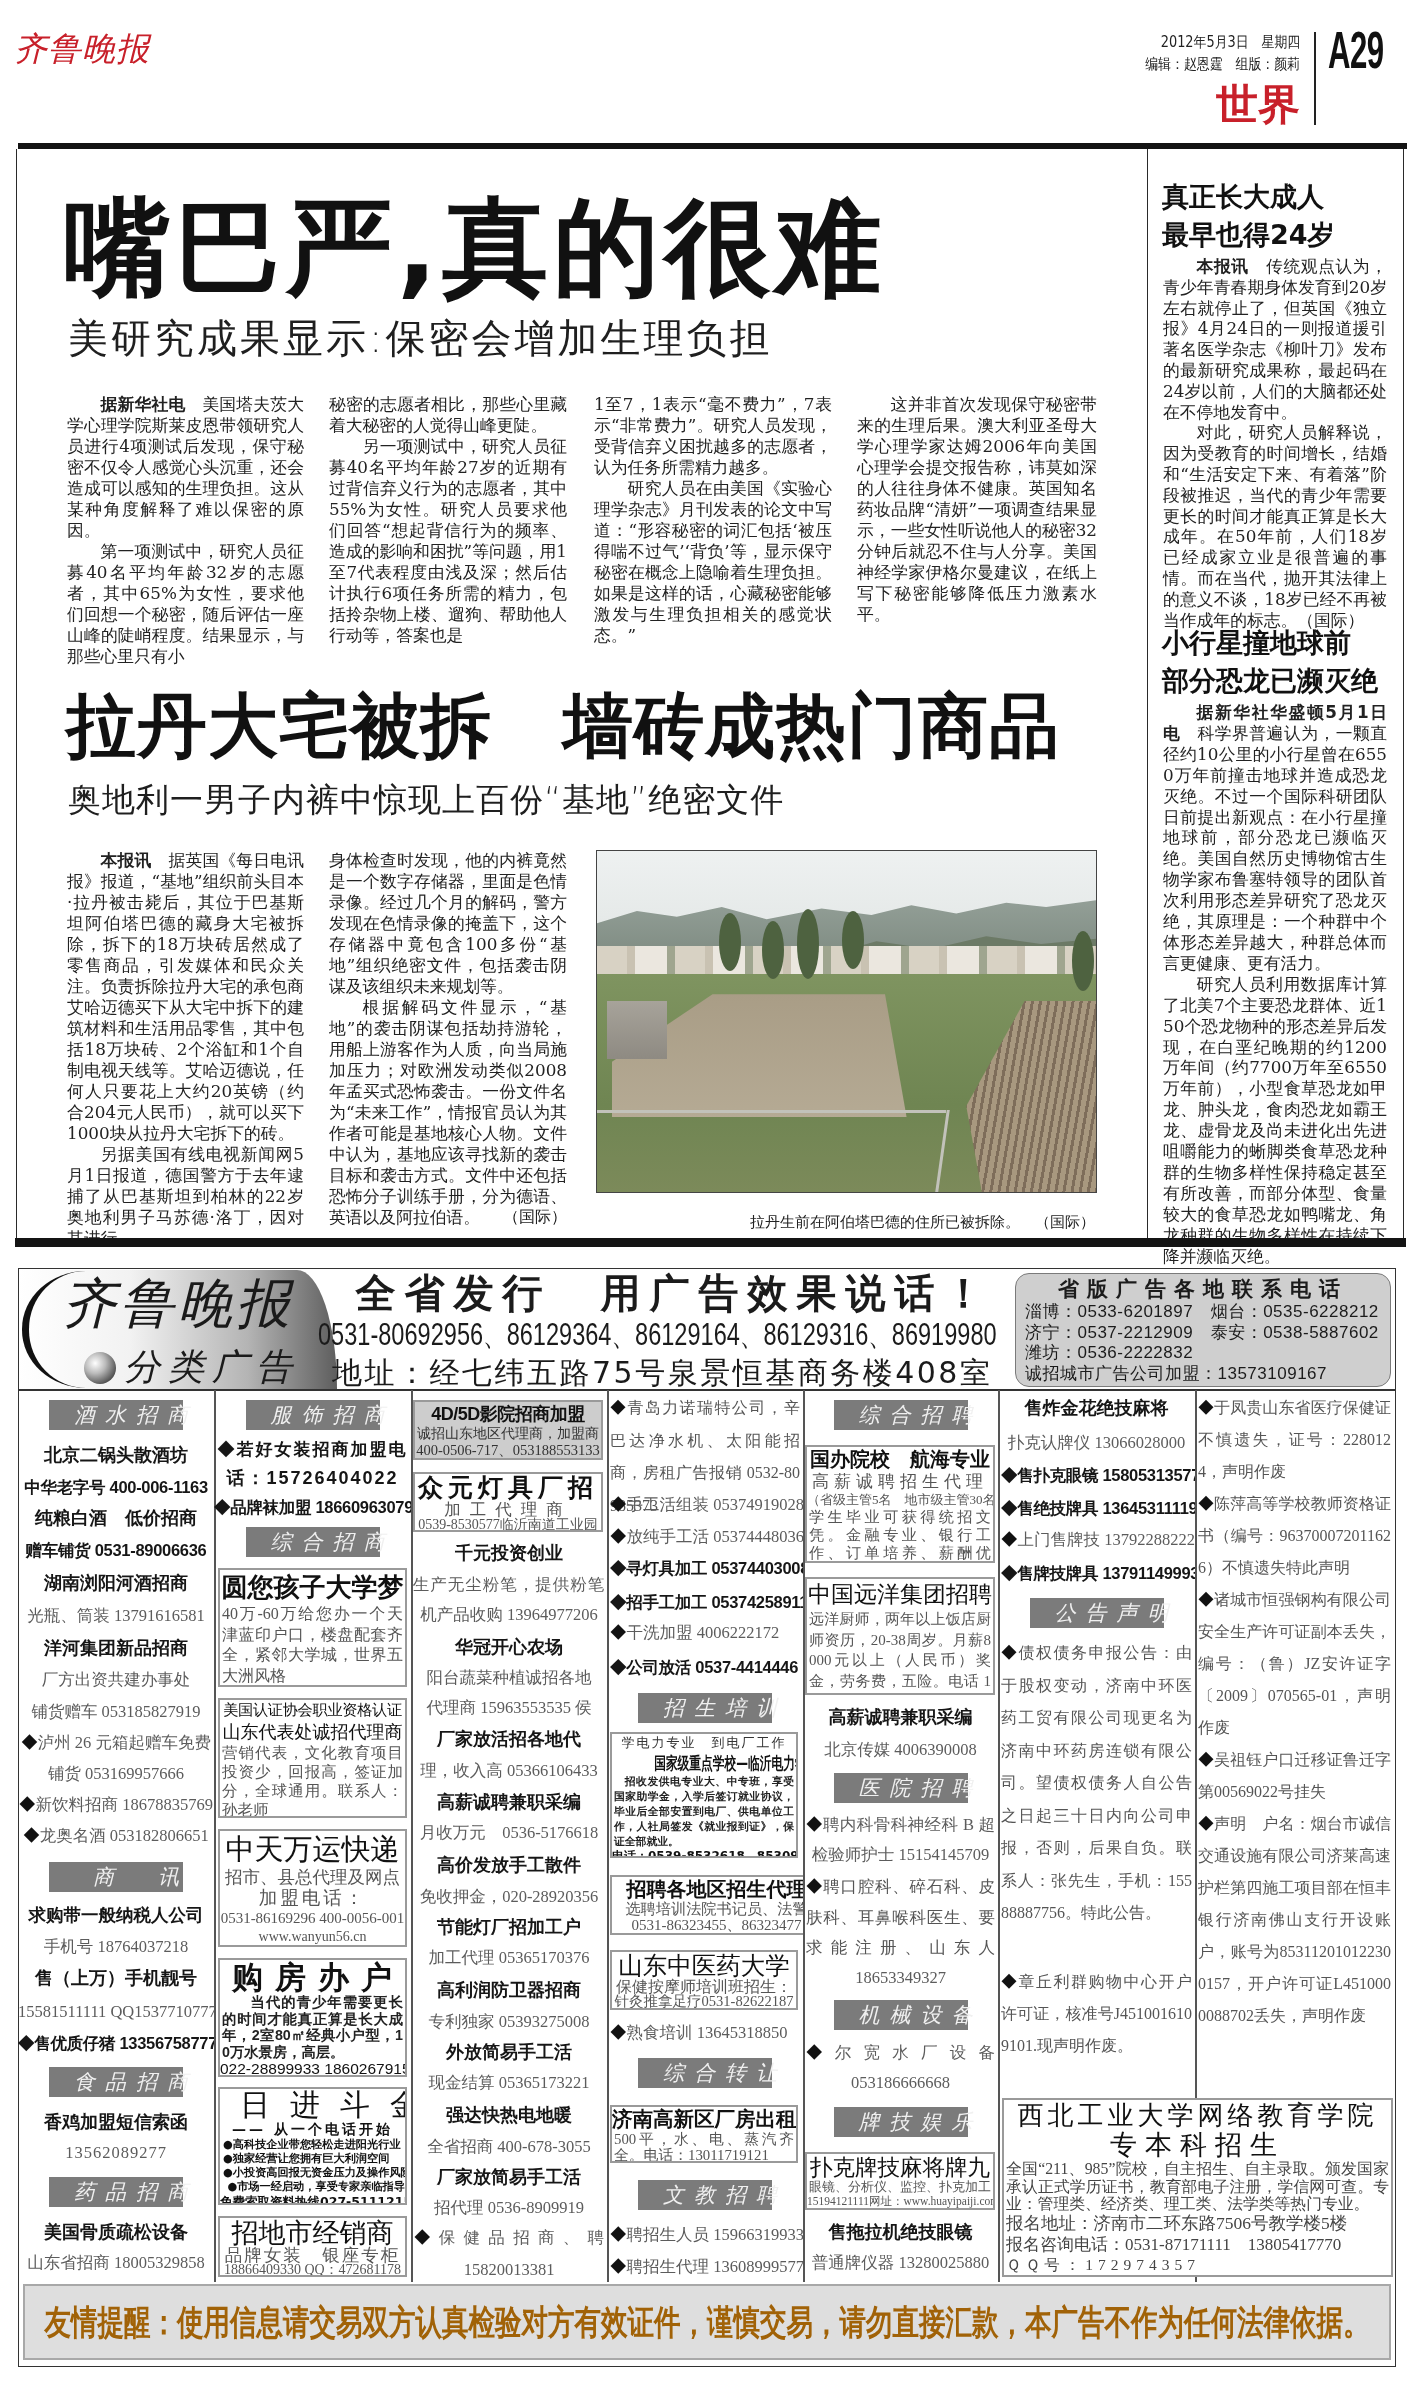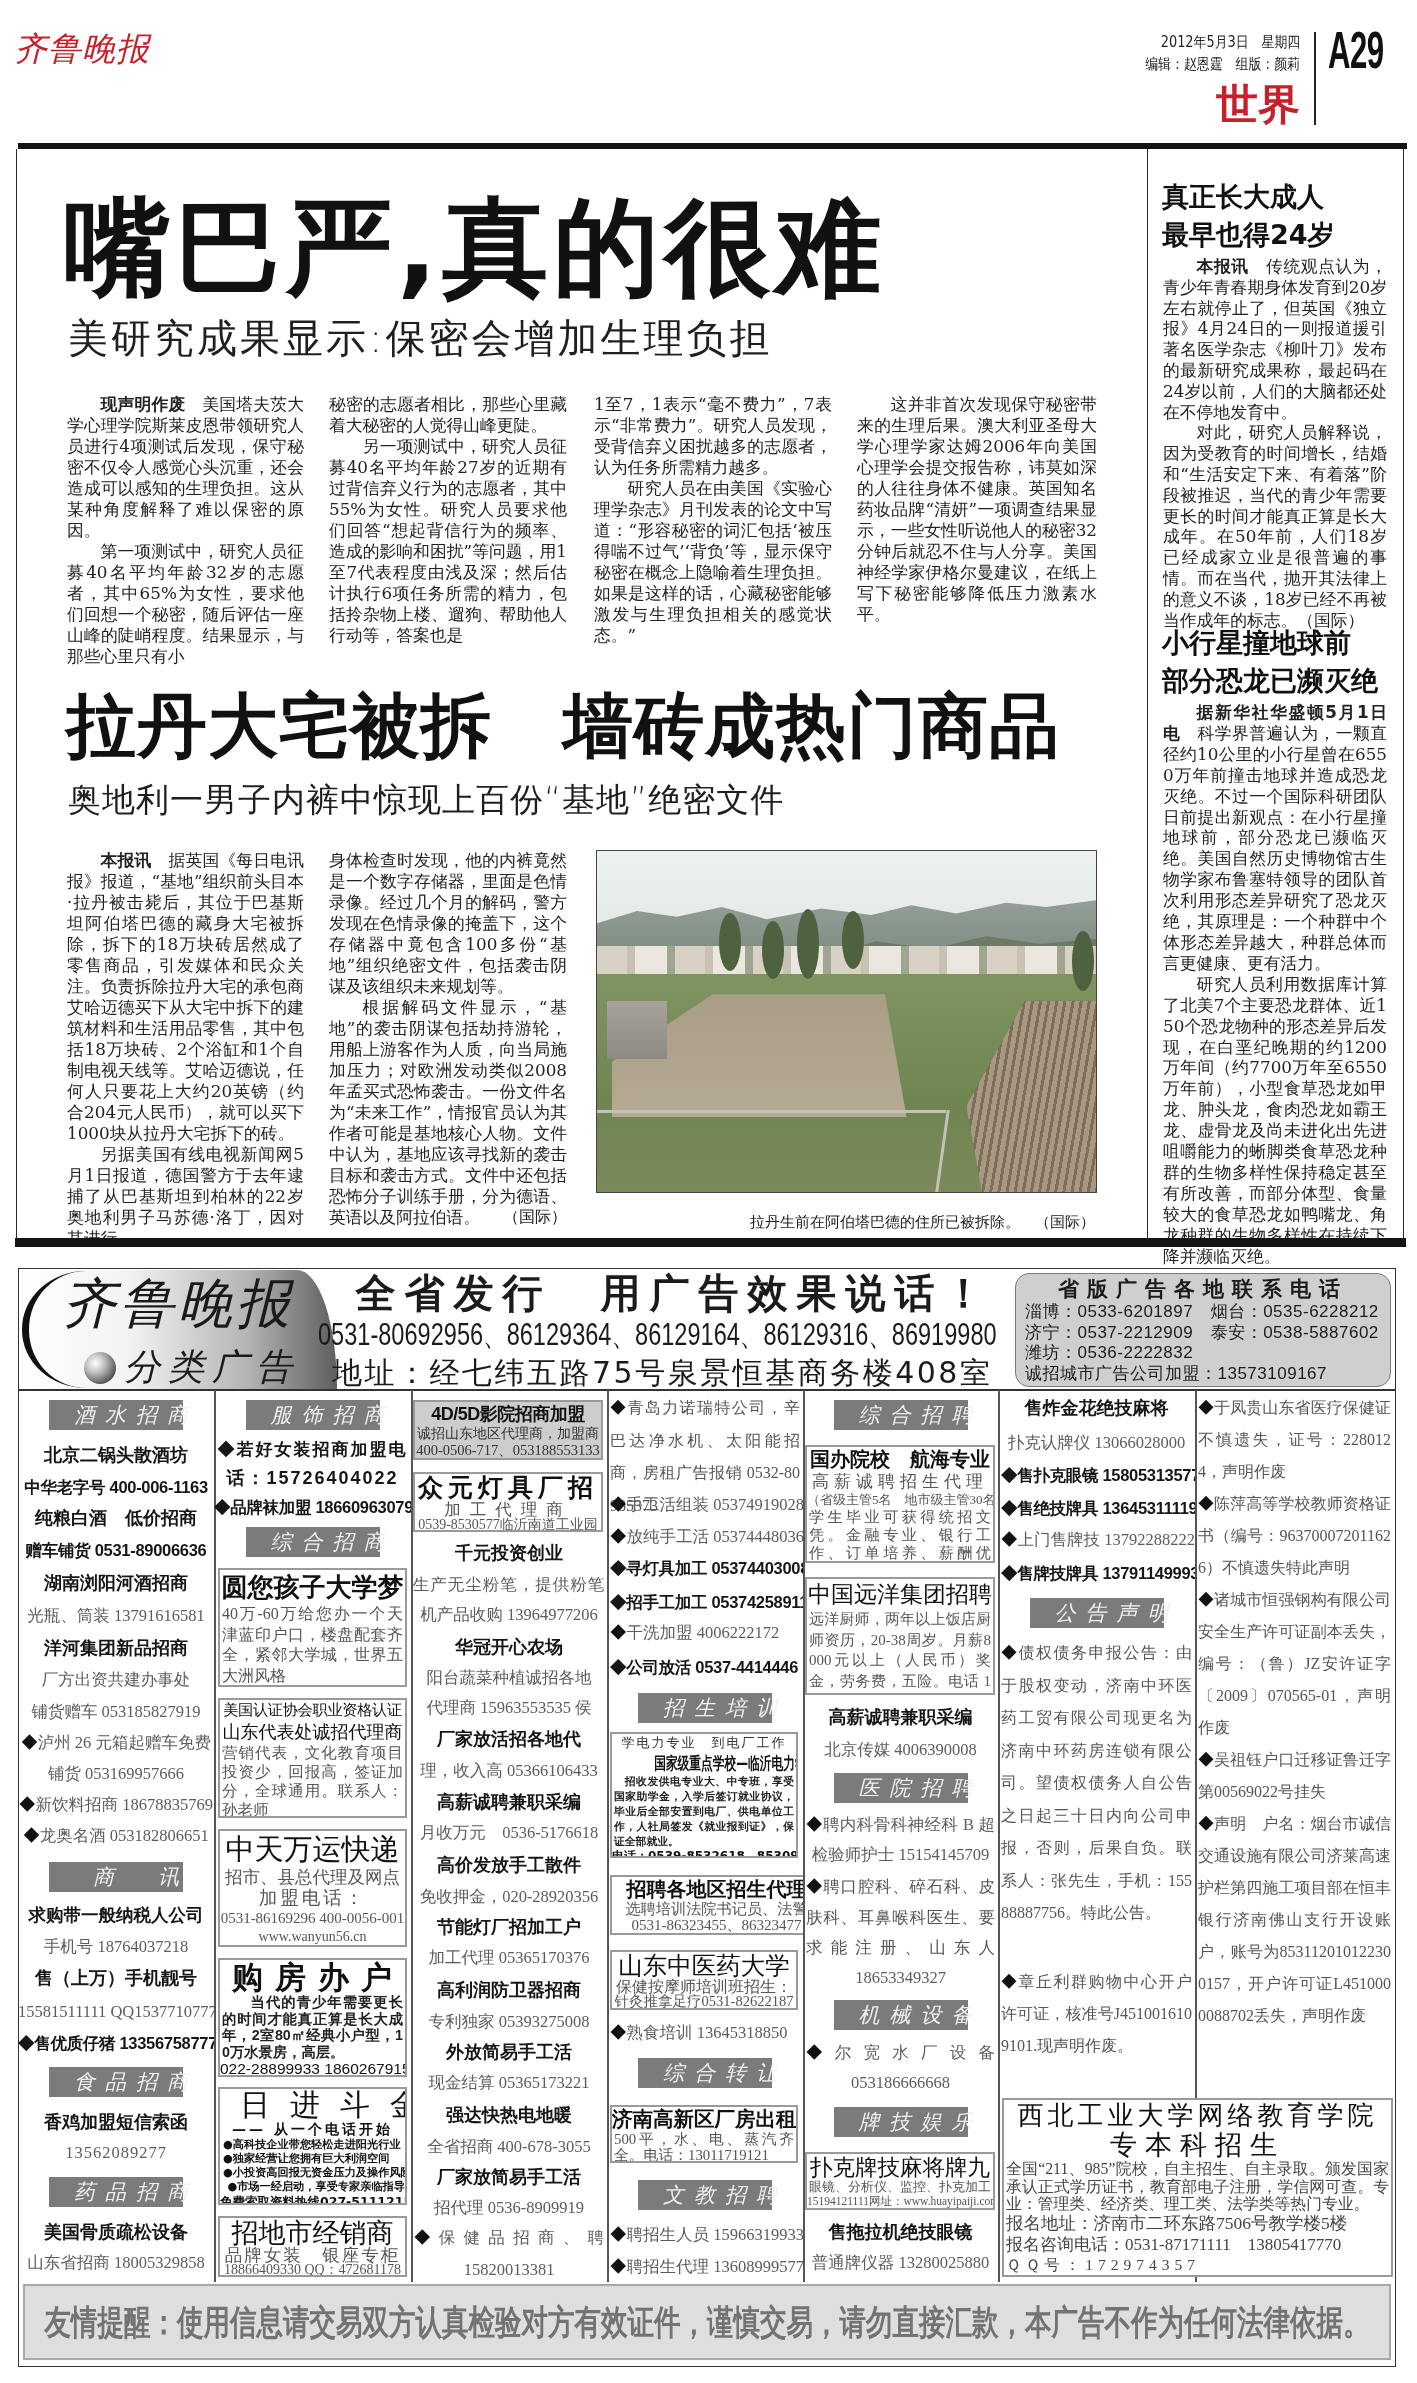--- a/index.html
+++ b/index.html
@@ -68,42 +68,42 @@
 .ls2{letter-spacing:2px}
 .hd{position:absolute;left:50%;width:134px;margin-left:-67px;height:30px;background:#7b7b7b;color:#f0f0f0;font-family:"DejaVu Serif",serif;font-style:italic;font-size:21px;line-height:30px;text-align:center;letter-spacing:10px;padding-left:25px;white-space:nowrap}
 .hd.wide{letter-spacing:44px;padding-left:44px}
 .box{position:absolute;border:2px solid #9a9a9a;background:#fff;text-align:center;overflow:hidden}
 .box.gray{background:#cdcdcd}
 .bt{font-family:"DejaVu Sans",sans-serif;white-space:nowrap;color:#111}
 .bs{font-family:"Liberation Serif",serif;color:#555;white-space:nowrap}
 .bp{font-family:"Liberation Serif",serif;color:#555;text-align:justify;padding:0 2px;word-break:break-all}
 .cond{display:inline-block;transform:scaleX(.69);transform-origin:center}
 .para{position:absolute;left:3px;right:3px;font-family:"Liberation Serif",serif;font-size:16px;color:#555;text-align:justify;word-break:break-all}
-.notice{left:23px;top:2284px;width:1368px;height:76px;background:#dedede;border:2px solid #a8a8a8;text-align:center;font-weight:bold;font-size:26.5px;line-height:72px;white-space:nowrap;color:#737373}
+.notice{left:23px;top:2284px;width:1368px;height:76px;background:#dedede;border:2px solid #a8a8a8;text-align:center;font-weight:bold;font-size:26.5px;line-height:72px;white-space:nowrap;color:#a16207}
 .notice span{display:inline-block;transform:scaleY(1.3)}
 </style>
 </head>
 <body>
 
 <div class="a logo">齐鲁晚报</div>
 <div class="a hmeta date">2012年5月3日　星期四</div>
 <div class="a hmeta editors">编辑：赵恩霆　组版：颜莉</div>
 <div class="a section-name">世界</div>
 <div class="a vline"></div>
 <div class="a pageno">A29</div>
 <div class="a rule" style="left:18px;top:143px;width:1389px;height:6px"></div>
 
 <div class="a vrule" style="left:16px;top:149px;height:1089px"></div>
 <div class="a vrule" style="left:1147px;top:149px;height:1089px"></div>
 <div class="a vrule" style="left:1403px;top:149px;height:1089px"></div>
 
 <div class="a hl1">嘴巴严,真的很难</div>
 <div class="a sub1">美研究成果显示:保密会增加生理负担</div>
 <div class="a body" style="left:67px;top:394px;width:237px">
-  <p><span class="dl">现声明作废</span><span>　美国塔夫茨大学心理学院斯莱皮恩带领研究人员进行4项测试后发现，保守秘密不仅令人感觉心头沉重，还会造成可以感知的生理负担。这从某种角度解释了难以保密的原因。</span></p>
+  <p><span class="dl">据新华社电</span><span>　美国塔夫茨大学心理学院斯莱皮恩带领研究人员进行4项测试后发现，保守秘密不仅令人感觉心头沉重，还会造成可以感知的生理负担。这从某种角度解释了难以保密的原因。</span></p>
   <p>第一项测试中，研究人员征募40名平均年龄32岁的志愿者，其中65%为女性，要求他们回想一个秘密，随后评估一座山峰的陡峭程度。结果显示，与那些心里只有小</p>
 </div>
 <div class="a body" style="left:329px;top:394px;width:238px">
   <p class="cont">秘密的志愿者相比，那些心里藏着大秘密的人觉得山峰更陡。</p>
   <p>另一项测试中，研究人员征募40名平均年龄27岁的近期有过背信弃义行为的志愿者，其中55%为女性。研究人员要求他们回答“想起背信行为的频率、造成的影响和困扰”等问题，用1至7代表程度由浅及深；然后估计执行6项任务所需的精力，包括拎杂物上楼、遛狗、帮助他人行动等，答案也是</p>
 </div>
 <div class="a body" style="left:594px;top:394px;width:238px">
   <p class="cont">1至7，1表示“毫不费力”，7表示“非常费力”。研究人员发现，受背信弃义困扰越多的志愿者，认为任务所需精力越多。</p>
   <p>研究人员在由美国《实验心理学杂志》月刊发表的论文中写道：“形容秘密的词汇包括‘被压得喘不过气’‘背负’等，显示保守秘密在概念上隐喻着生理负担。如果是这样的话，心藏秘密能够激发与生理负担相关的感觉状态。”</p>
 </div>

